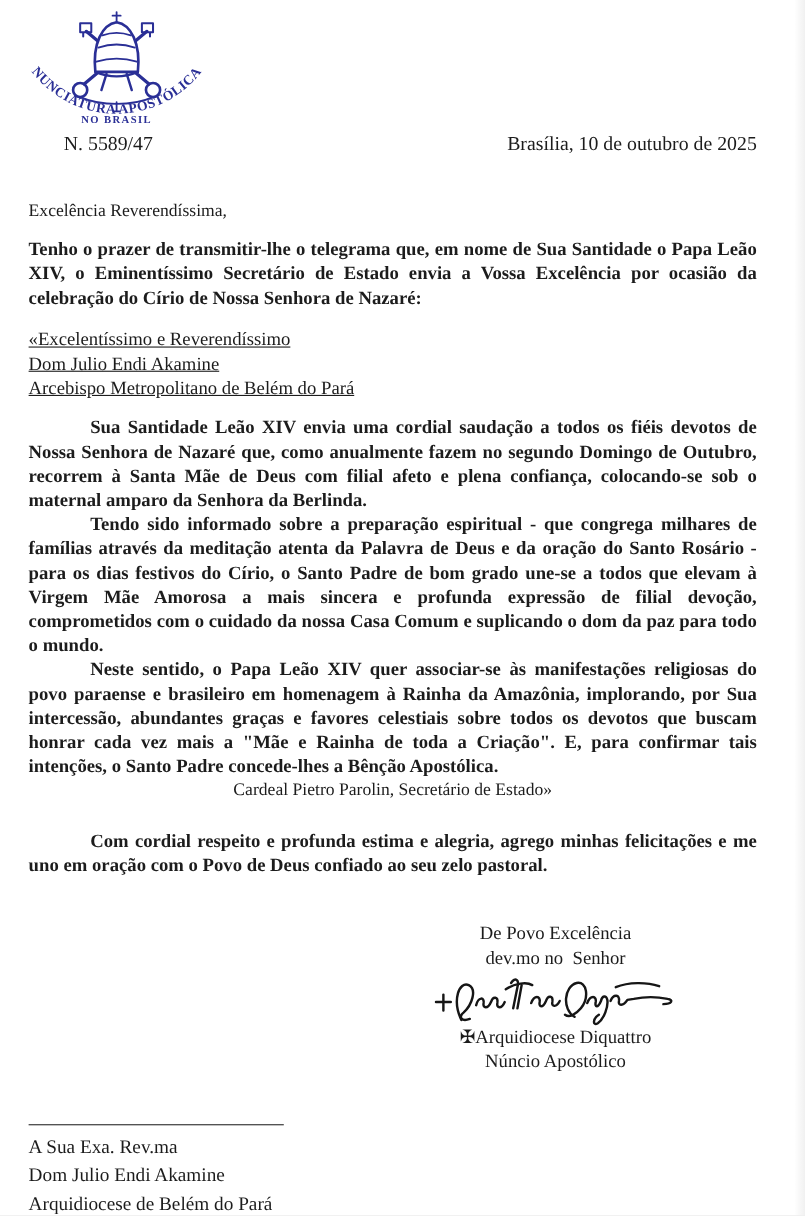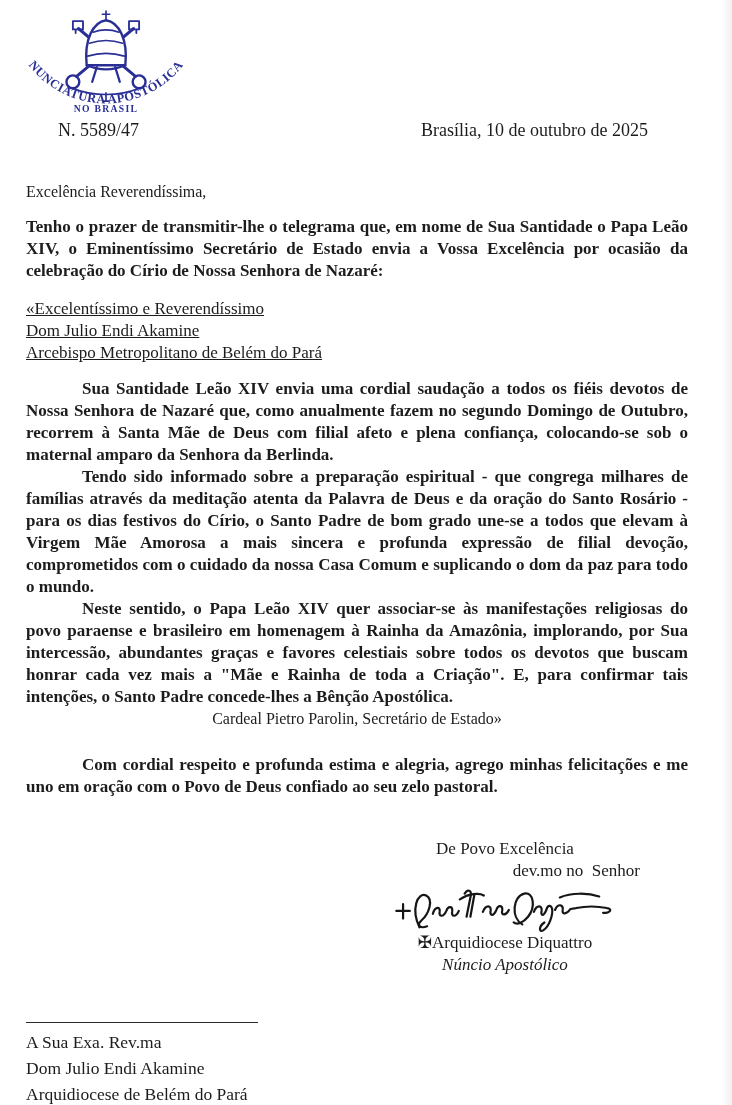--- a/index.html
+++ b/index.html
@@ -16,42 +16,42 @@
     content:""; position:absolute; top:0; right:0; width:10px; height:100%;
     background:linear-gradient(to right, rgba(0,0,0,0), rgba(0,0,0,0.06));
     pointer-events:none;
   }
   .letterhead-logo { display:block; margin:8px 0 0 14px; }
   .ref-row {
     display:flex; align-items:baseline;
     font-size:18px; margin-top:2px;
   }
   .ref-number { margin-left:58px; }
-  .date-line  { margin-left:auto; margin-right:84px; }
+  .date-line  { margin-left:auto; margin-right:44px; }
 
   .body-copy { padding:0 44px 0 26px; }
   .salutation { font-size:16px; line-height:22px; margin-top:40px; }
   p.para { margin:0; font-size:17px; line-height:22px; text-align:justify;font-weight:bold; }
   p.intro { margin-top:13px; }
   .addr-block { margin-top:16px; font-size:17px; line-height:22px; }
   .addr-block div { margin:0;text-decoration:underline; }
   p.indent { text-indent:56px; }
   p.tele-first { margin-top:14px; }
   .signoff-line { font-size:16px; line-height:22px; text-align:center; margin-top:0; }
   p.closing { margin-top:24px; }
 
   .valediction {
     width:270px;
     margin:40px 92px 0 auto;
     text-align:center;
     font-size:17px; line-height:22px;
   }
-  .pre-space { white-space:pre;text-align:right; }
+  .pre-space { white-space:pre; }
   .signature-svg { display:block; margin:2px auto -2px auto; }
-  .signer-title { font-style:italic; }
+  .signer-title { }
 
   .footer-block { margin:46px 0 0 26px; font-size:17.5px; line-height:26px; }
   .separator-line { width:232px; border-bottom:1.7px solid #2a2a2a; height:0; margin-bottom:6px; }
   .city-line { font-weight:bold; font-size:19px; margin-top:17px; letter-spacing:0.3px; }
 </style>
 </head>
 <body>
 
 <div class="page">
 

